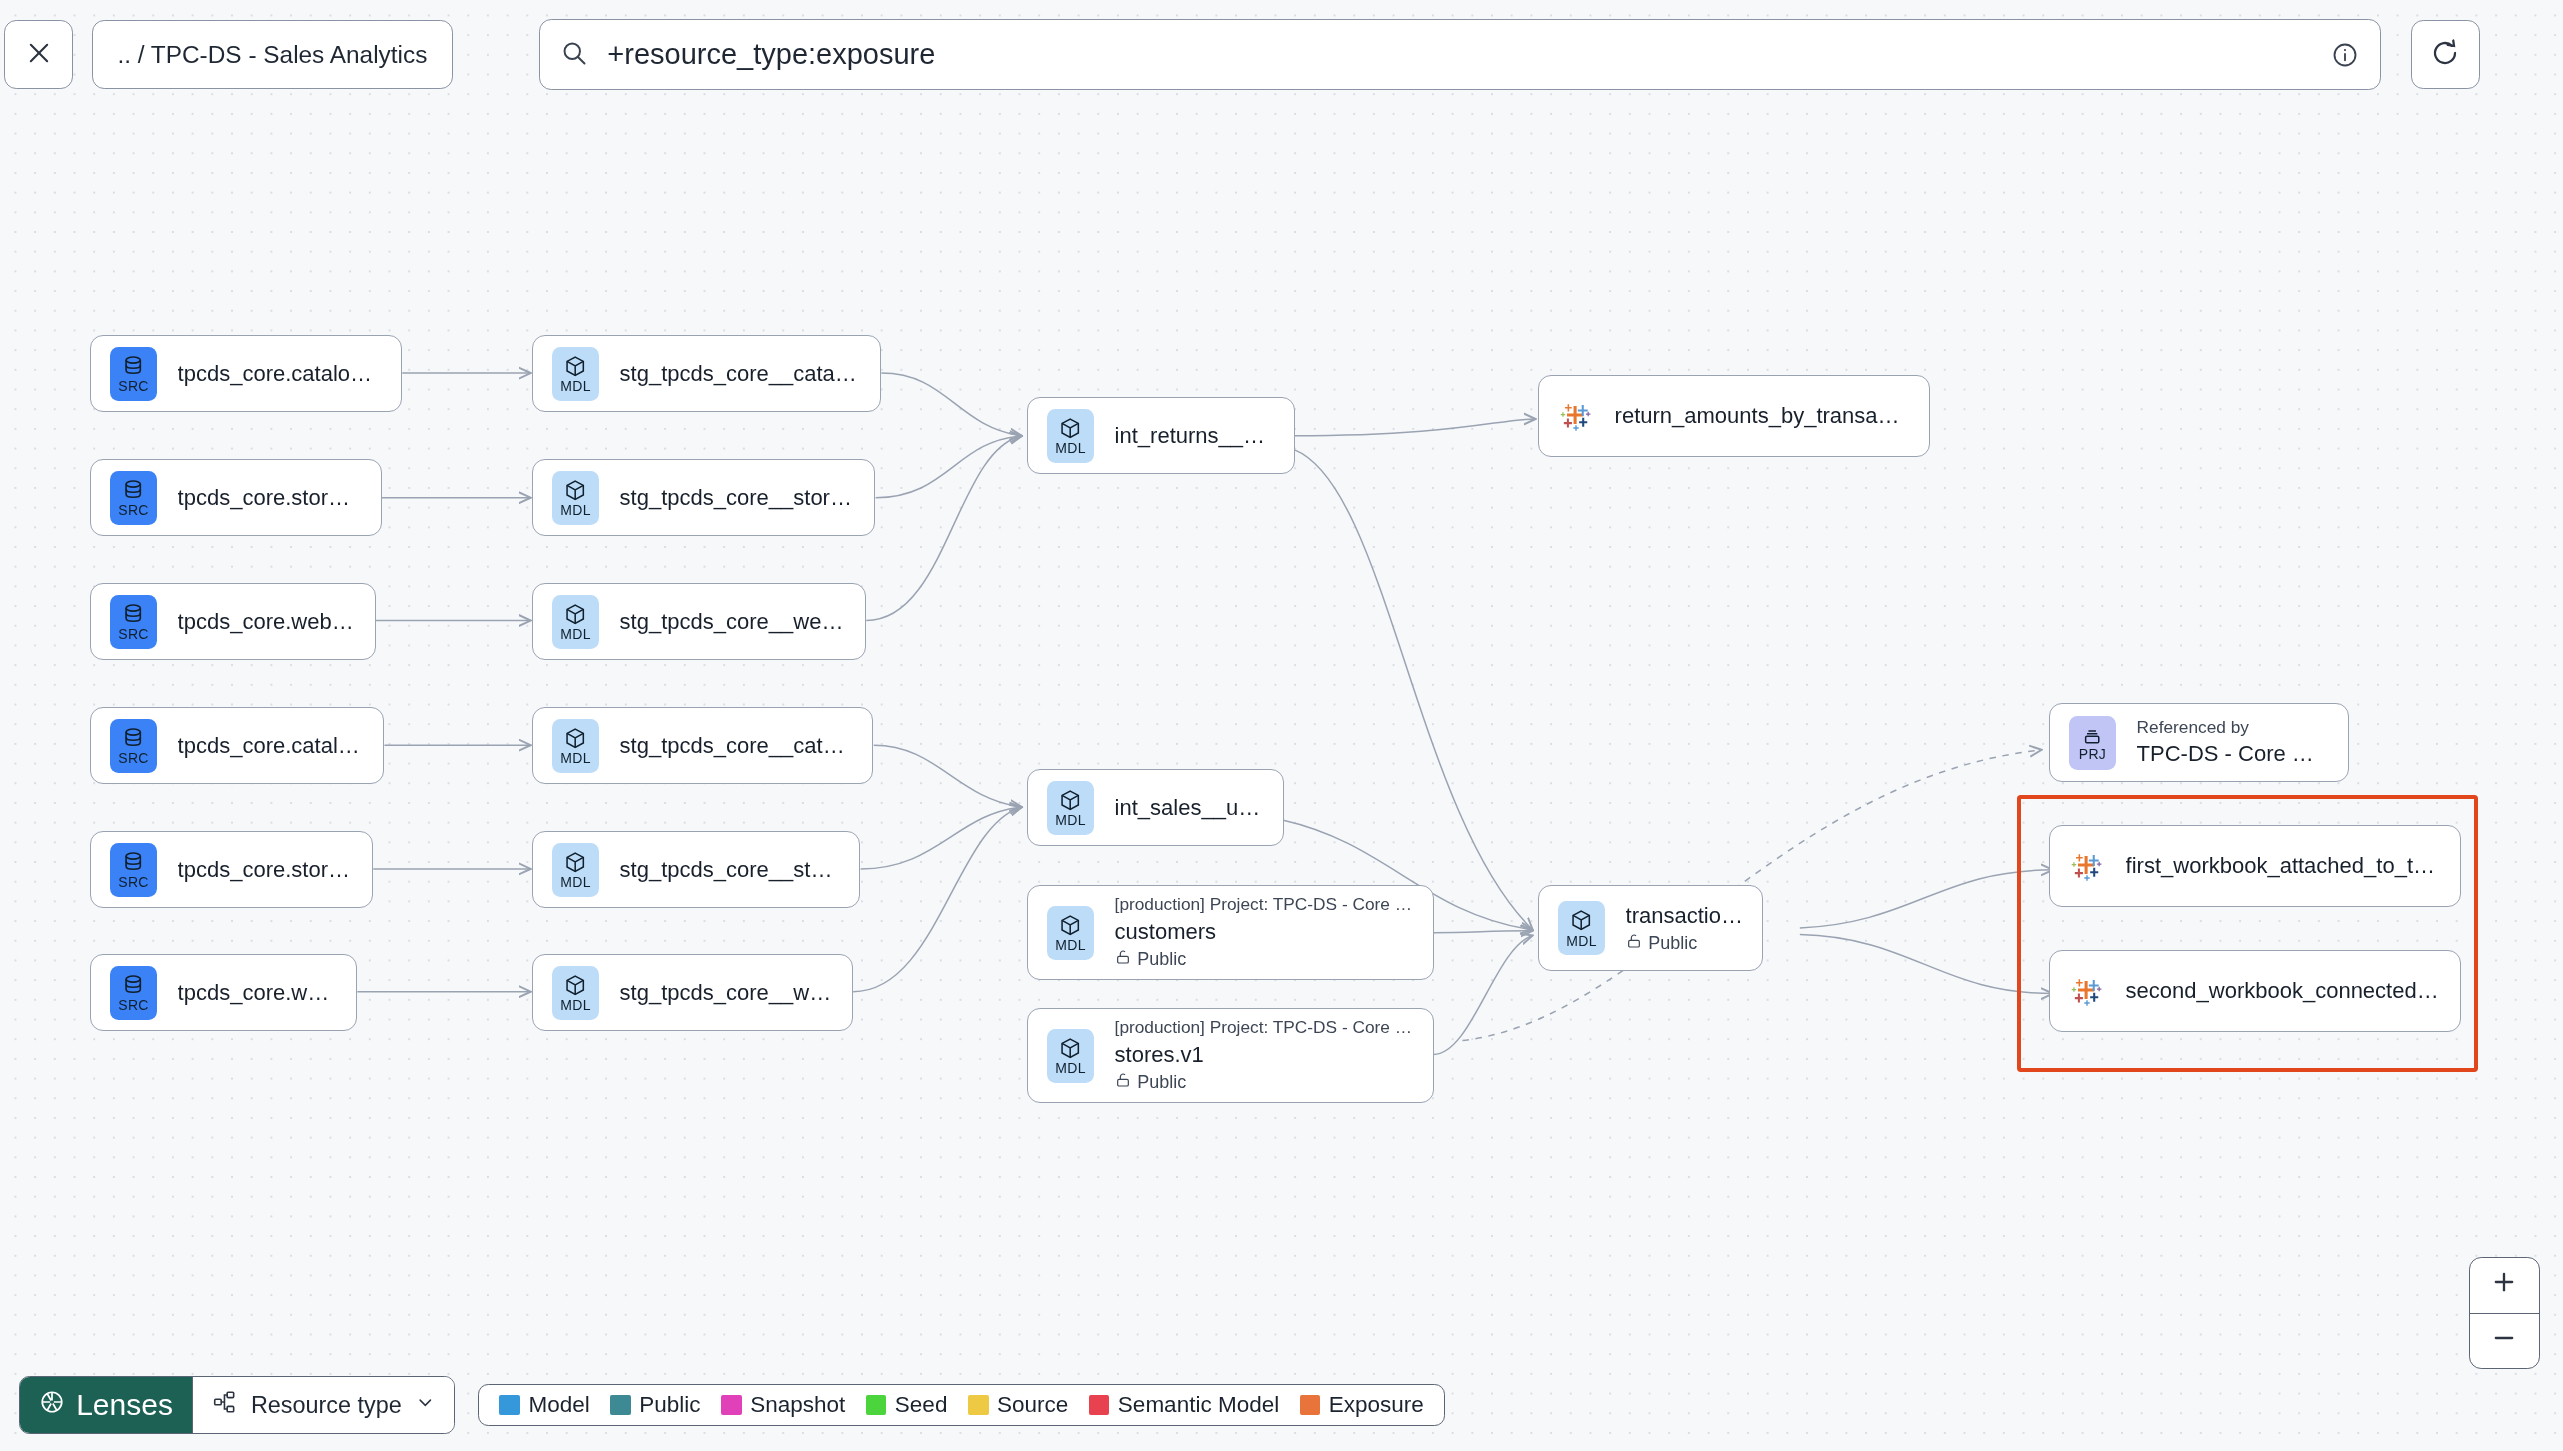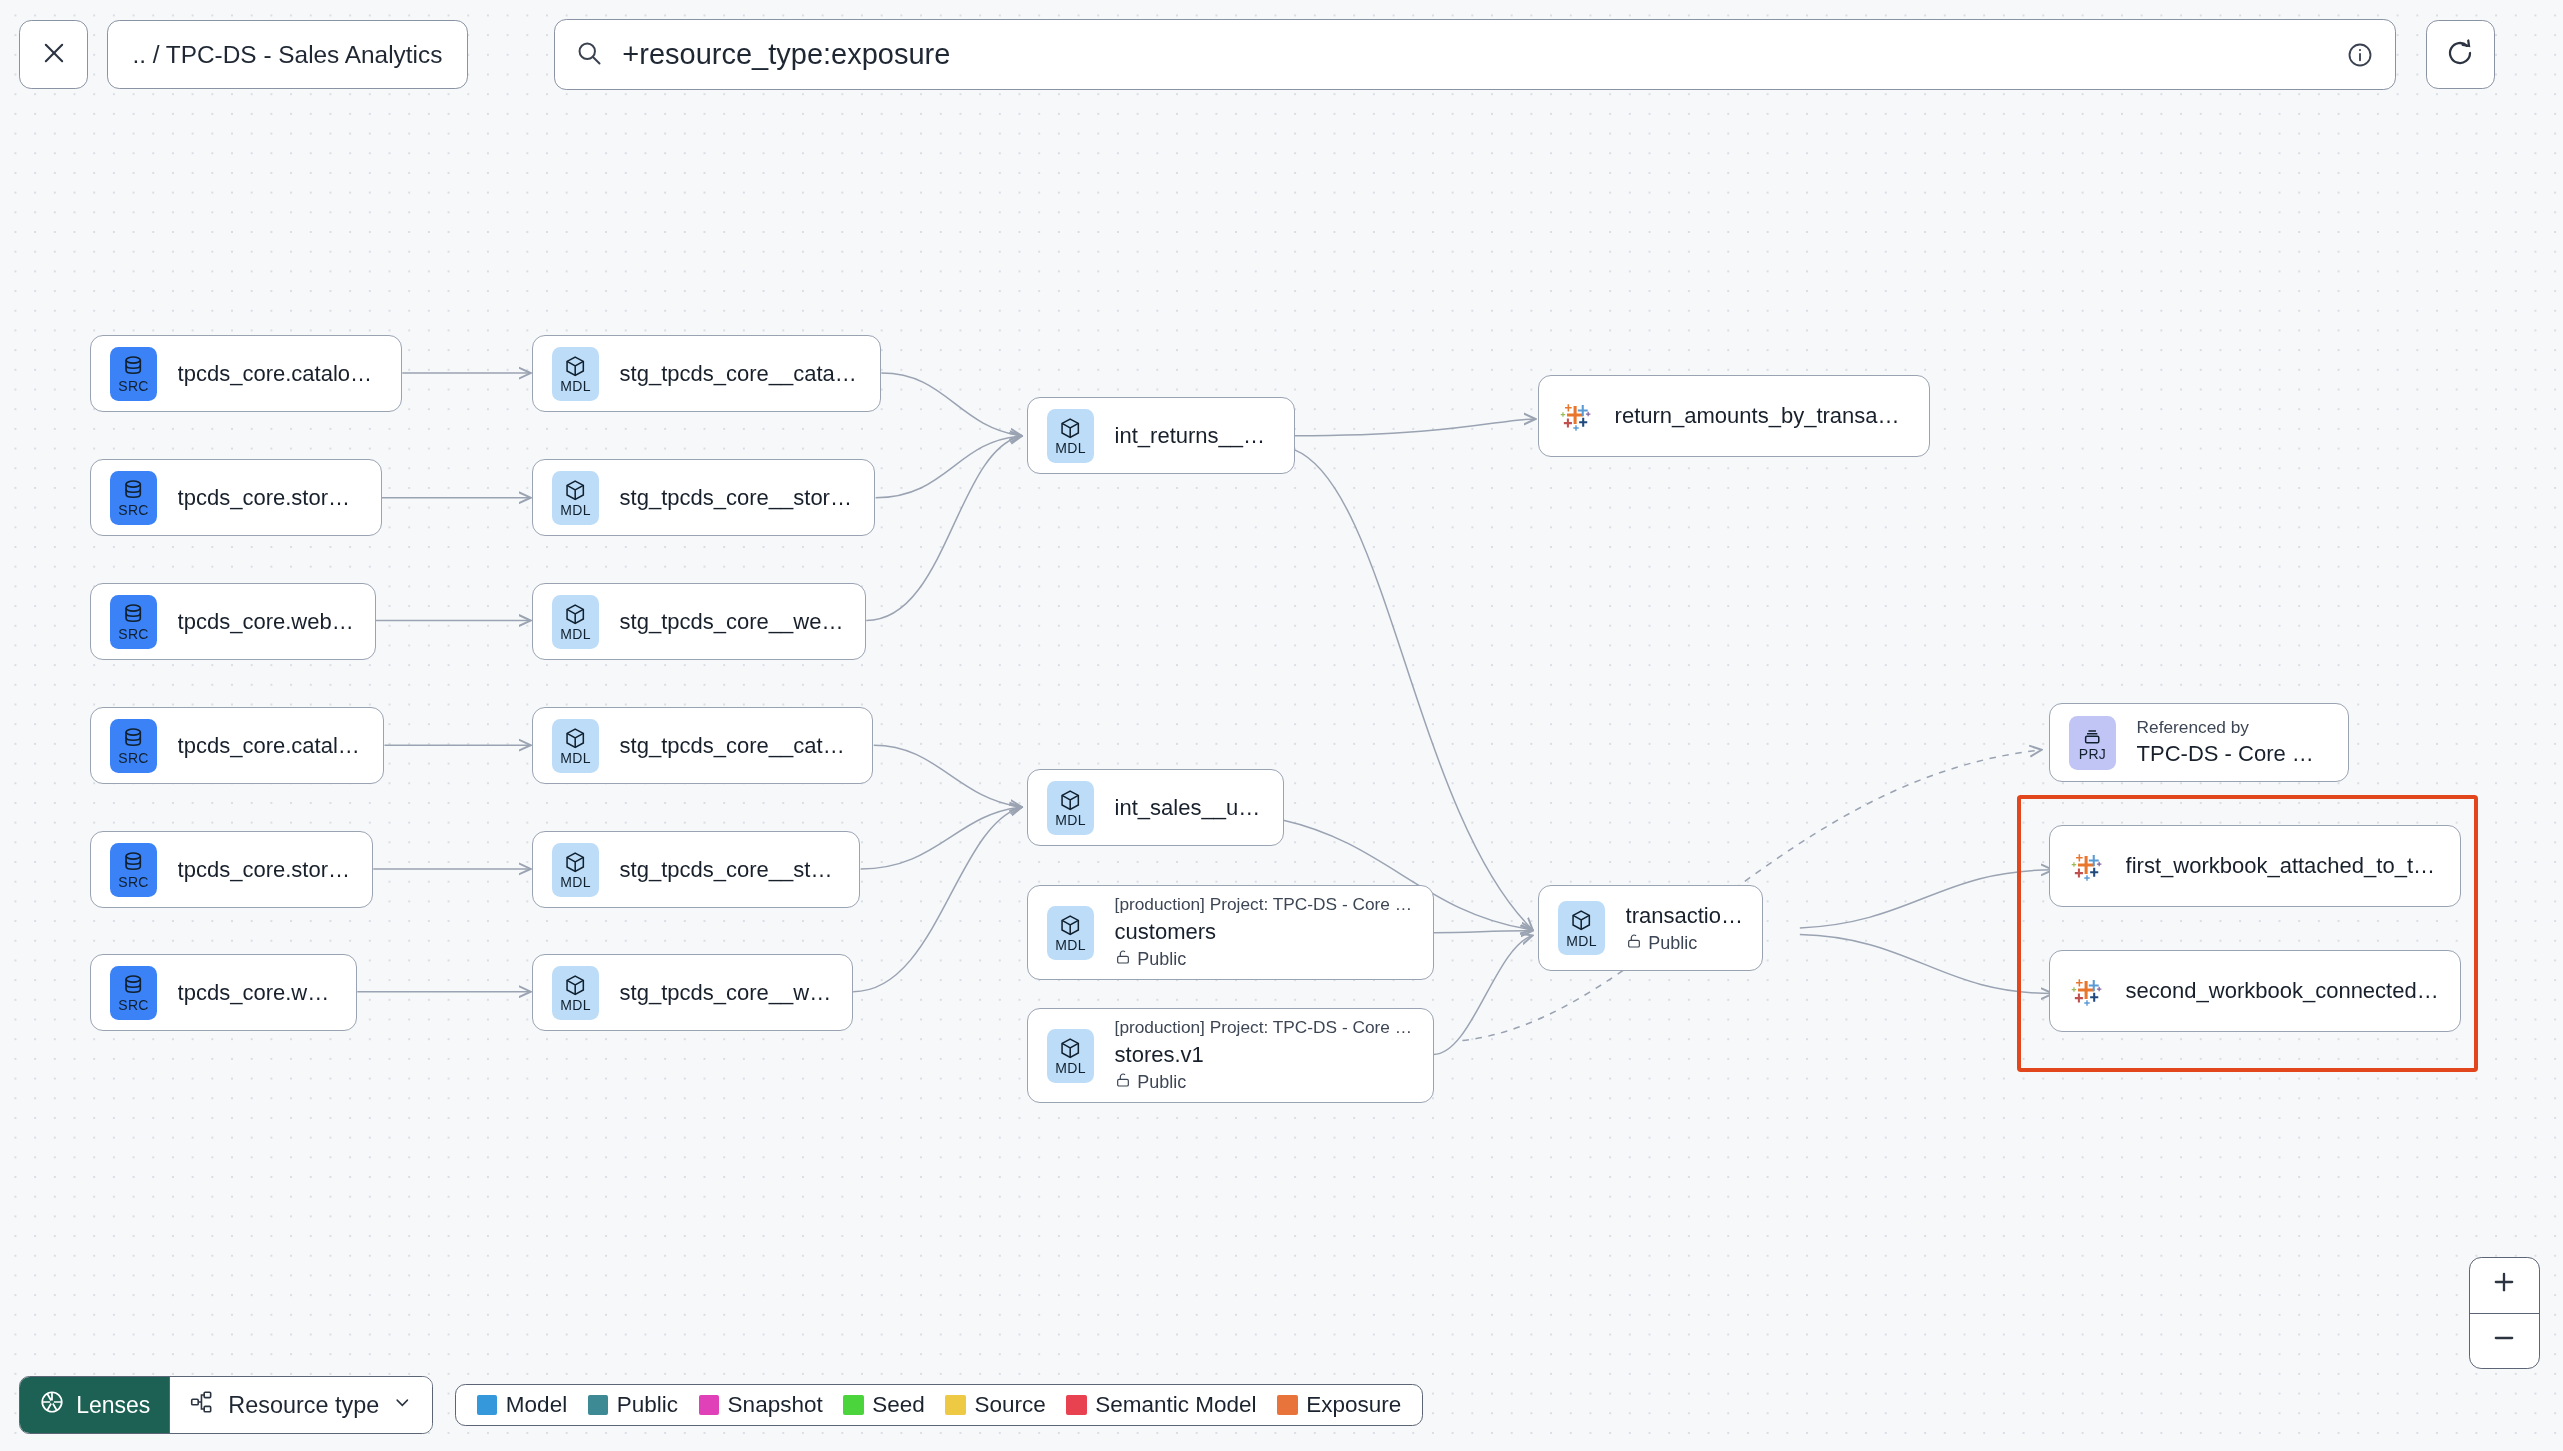--- a/index.html
+++ b/index.html
@@ -16,21 +16,21 @@
     background-image: radial-gradient(#d9dde4 1.2px, transparent 1.3px);
     background-size: 19.7px 19.7px;
     background-position: 5.6px 5.6px;
   }
 
   
   .topbar {
     position: absolute; top: 0; left: 0;
     width: 2563px; height: 109px;
     display: flex; align-items: center;
-    padding: 0 19px;
+    padding: 0 4px;
     gap: 19px;
   }
   .btn-square {
     width: 69px; height: 69px;
     border: 1.5px solid #8a93a3;
     border-radius: 12.2px;
     background: #ffffff;
     display: flex; align-items: center; justify-content: center;
     cursor: pointer;
     flex: 0 0 auto;
@@ -144,21 +144,21 @@
     display: flex; align-items: stretch;
     height: 58px;
     border-radius: 10.3px;
     overflow: hidden;
     border: 1.4px solid #5c6575;
   }
   .lenses-btn {
     background: #1d6155; color: #ffffff;
     display: flex; align-items: center; gap: 11.2px;
     padding: 0 19px;
-    font-size: 23px;
+    font-size: 30px;
     cursor: pointer;
   }
   .restype-btn {
     background: #ffffff; color: #1f2733;
     display: flex; align-items: center; gap: 13px;
     padding: 0 19px;
     font-size: 23.4px;
     cursor: pointer;
     border-left: 1.4px solid #5c6575;
   }

